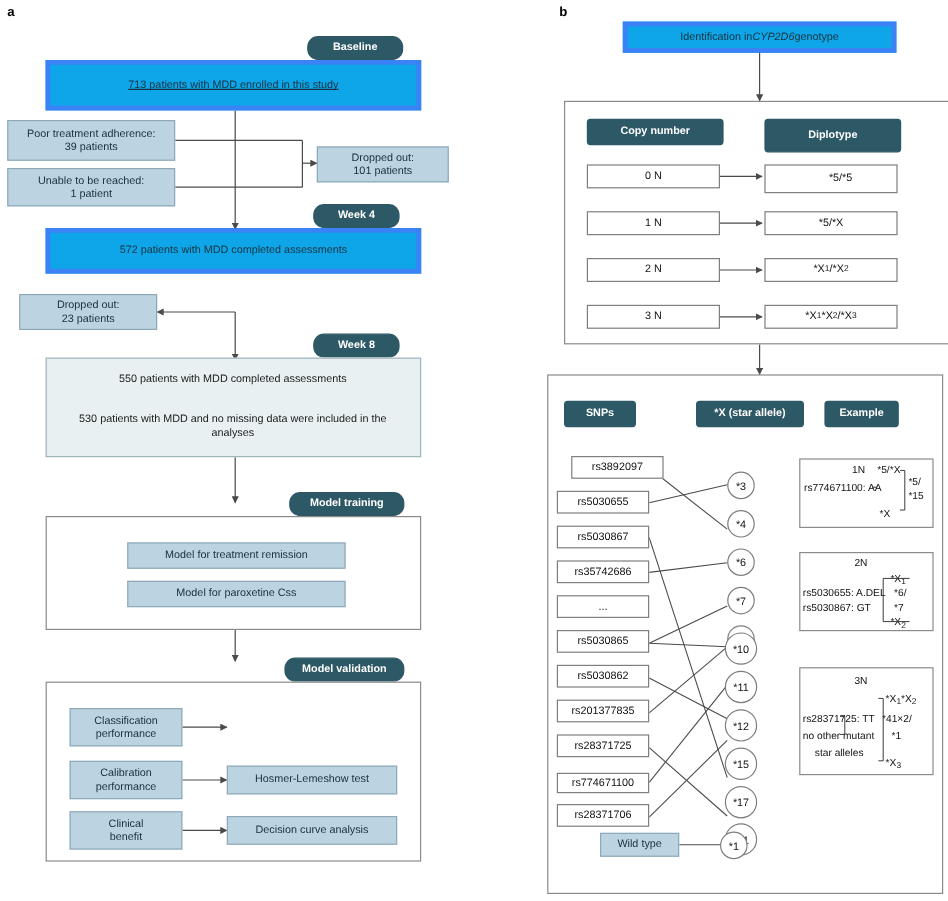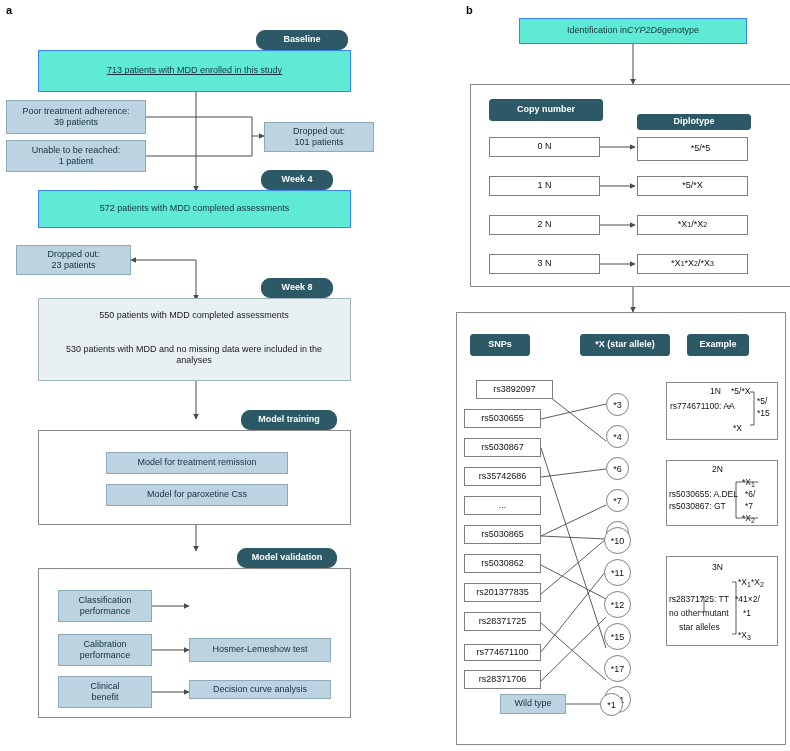--- a/index.html
+++ b/index.html
@@ -1,20 +1,20 @@
 <!DOCTYPE html>
 <html><head>
 <meta charset="utf-8">
 <style>
   html,body{margin:0;padding:0;background:#ffffff;}
   body{font-family:"Liberation Sans", sans-serif;color:#1a1a1a;}
   #root{position:relative;width:790px;height:751px;overflow:hidden;background:#fff;}
   .panel-label{position:absolute;font-size:11px;font-weight:bold;color:#000;}
   .box{position:absolute;box-sizing:border-box;display:flex;align-items:center;justify-content:center;text-align:center;font-size:9px;line-height:1.25;padding:2px 4px;}
-  .light{background:#5eead4;border:1px solid #3b82f6;color:#16333d;}
+  .light{background:#0ea5e9;border:4px solid #3b82f6;color:#16333d;}
   .mid{background:#bcd4e2;border:1px solid #8fa9bb;color:#13303c;}
   .teal{background:#2d5866;border:1px solid #2d5866;color:#ffffff;border-radius:9px;font-weight:bold;}
   .tealsq{background:#2d5866;border:1px solid #2d5866;color:#ffffff;border-radius:3px;font-weight:bold;}
   .plain{background:#ffffff;border:1px solid #7e7e7e;color:#111;}
   .outline{position:absolute;box-sizing:border-box;border:1px solid #8a8a8a;background:transparent;}
   svg.arrows{position:absolute;left:0;top:0;width:790px;height:751px;pointer-events:none;}
   .ex{position:absolute;box-sizing:border-box;border:1px solid #8a8a8a;background:#fff;font-size:8.5px;color:#111;}
   .extxt{position:absolute;font-size:8.5px;color:#111;white-space:nowrap;}
   .circ{position:absolute;box-sizing:border-box;border:1px solid #7e7e7e;background:#fff;border-radius:50%;display:flex;align-items:center;justify-content:center;font-size:9px;color:#111;}
   .ital{font-style:italic;}
@@ -47,21 +47,21 @@
 
     <line x1="196" y1="381" x2="196" y2="419" stroke="#4a4a4a" stroke-width="1" marker-end="url(#ah)"></line>
 
     <line x1="196" y1="525" x2="196" y2="551" stroke="#4a4a4a" stroke-width="1" marker-end="url(#ah)"></line>
 
     <line x1="152" y1="606" x2="189" y2="606" stroke="#4a4a4a" stroke-width="1" marker-end="url(#ah)"></line>
     <line x1="152" y1="650" x2="189" y2="650" stroke="#4a4a4a" stroke-width="1" marker-end="url(#ah)"></line>
     <line x1="152" y1="692" x2="189" y2="692" stroke="#4a4a4a" stroke-width="1" marker-end="url(#ah)"></line>
   </svg>
 
-  <div class="box teal" style="left:256px;top:30px;width:92px;height:20px;">Baseline</div>
+  <div class="box teal" style="left:256px;top:30px;width:80px;height:20px;">Baseline</div>
   <div class="box light" style="left:38px;top:50px;width:313px;height:42px;text-decoration:underline;">713 patients with MDD enrolled in this study</div>
 
   <div class="box mid" style="left:6px;top:100px;width:140px;height:34px;white-space:pre-line;">Poor treatment adherence:
 39 patients</div>
   <div class="box mid" style="left:6px;top:140px;width:140px;height:32px;white-space:pre-line;">Unable to be reached:
 1 patient</div>
   <div class="box mid" style="left:264px;top:122px;width:110px;height:30px;white-space:pre-line;">Dropped out:
 101 patients</div>
 
   <div class="box teal" style="left:261px;top:170px;width:72px;height:20px;">Week 4</div>
@@ -85,21 +85,21 @@
 
   <div class="box mid" style="left:58px;top:590px;width:94px;height:32px;white-space:pre-line;">Classification
 performance</div>
 
   <div class="box mid" style="left:58px;top:634px;width:94px;height:32px;white-space:pre-line;">Calibration
 performance</div>
   <div class="box mid" style="left:189px;top:638px;width:142px;height:24px;">Hosmer-Lemeshow test</div>
 
   <div class="box mid" style="left:58px;top:676px;width:94px;height:32px;white-space:pre-line;">Clinical
 benefit</div>
-  <div class="box mid" style="left:189px;top:680px;width:142px;height:19px;">Decision curve analysis</div>
+  <div class="box mid" style="left:189px;top:680px;width:142px;height:24px;">Decision curve analysis</div>
 
   <div class="box light" style="left:519px;top:18px;width:228px;height:26px;">
     <span>Identification in </span>
       <span class="ital">CYP2D6</span>
       <span> genotype</span>
   </div>
 
   <svg class="arrows">
     <line x1="633" y1="44" x2="633" y2="84" stroke="#4a4a4a" stroke-width="1" marker-end="url(#ah)"></line>
 
@@ -119,21 +119,21 @@
     <line x1="541" y1="594" x2="606" y2="539" stroke="#4a4a4a" stroke-width="0.9"></line>
     <line x1="541" y1="623" x2="606" y2="680" stroke="#4a4a4a" stroke-width="0.9"></line>
     <line x1="541" y1="652" x2="606" y2="571" stroke="#4a4a4a" stroke-width="0.9"></line>
     <line x1="541" y1="681" x2="606" y2="617" stroke="#4a4a4a" stroke-width="0.9"></line>
     <line x1="541" y1="536" x2="606" y2="505" stroke="#4a4a4a" stroke-width="0.9"></line>
     <line x1="566" y1="704" x2="600" y2="704" stroke="#4a4a4a" stroke-width="0.9"></line>
   </svg>
 
   <div class="outline" style="left:470px;top:84px;width:326px;height:203px;"></div>
   <div class="box tealsq" style="left:489px;top:99px;width:114px;height:22px;">Copy number</div>
-  <div class="box tealsq" style="left:637px;top:114px;width:114px;height:16px;">Diplotype</div>
+  <div class="box tealsq" style="left:637px;top:99px;width:114px;height:28px;">Diplotype</div>
 
   <div class="box plain" style="left:489px;top:137px;width:111px;height:20px;">0 N</div>
   <div class="box plain" style="left:637px;top:137px;width:111px;height:24px;padding-left:20px;">*5/*5</div>
 
   <div class="box plain" style="left:489px;top:176px;width:111px;height:20px;">1 N</div>
   <div class="box plain" style="left:637px;top:176px;width:111px;height:20px;">*5/*X</div>
 
   <div class="box plain" style="left:489px;top:215px;width:111px;height:20px;">2 N</div>
   <div class="box plain" style="left:637px;top:215px;width:111px;height:20px;">*X<span class="sub">1</span>/*X<span class="sub">2</span></div>
 

